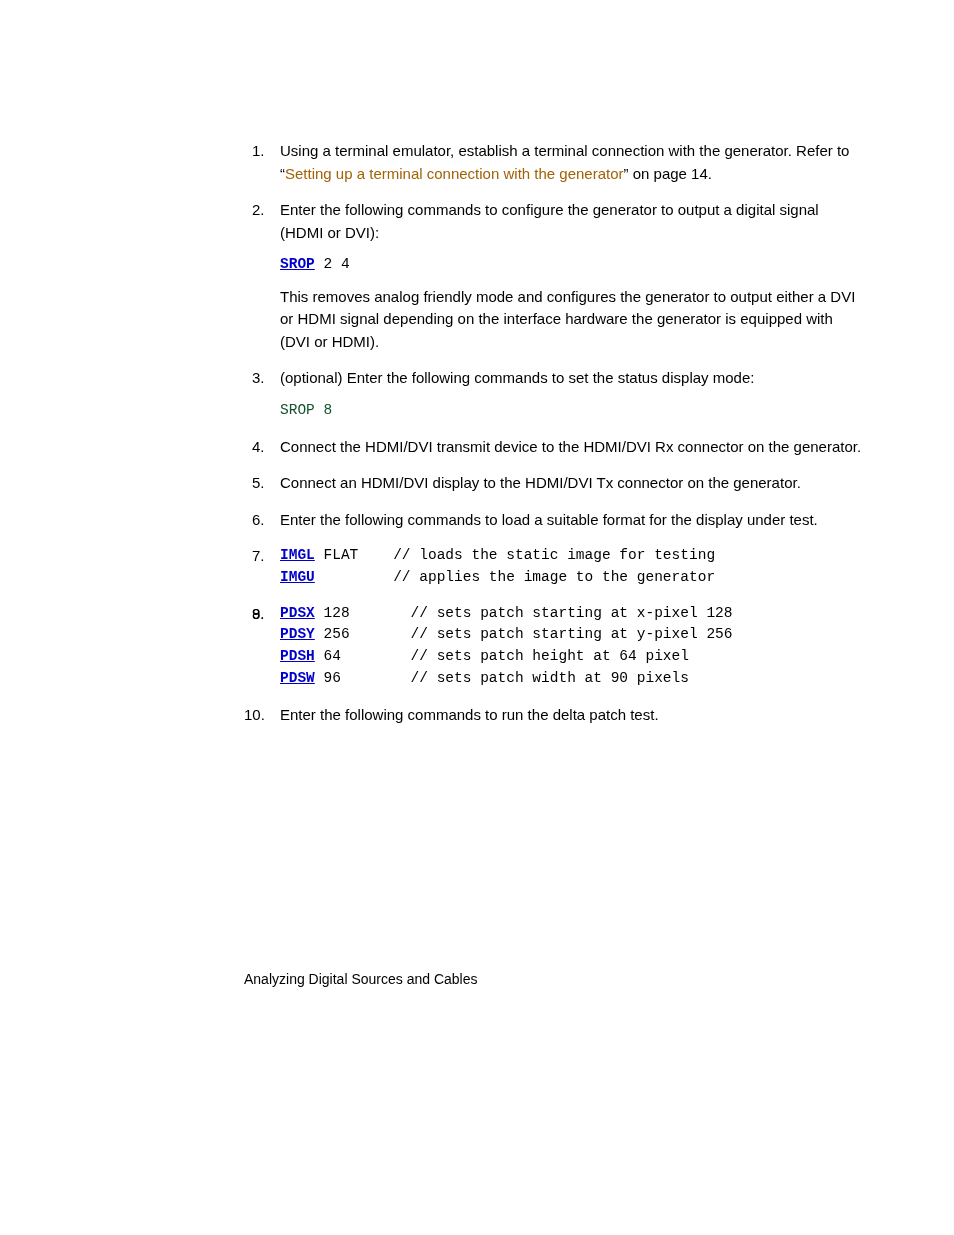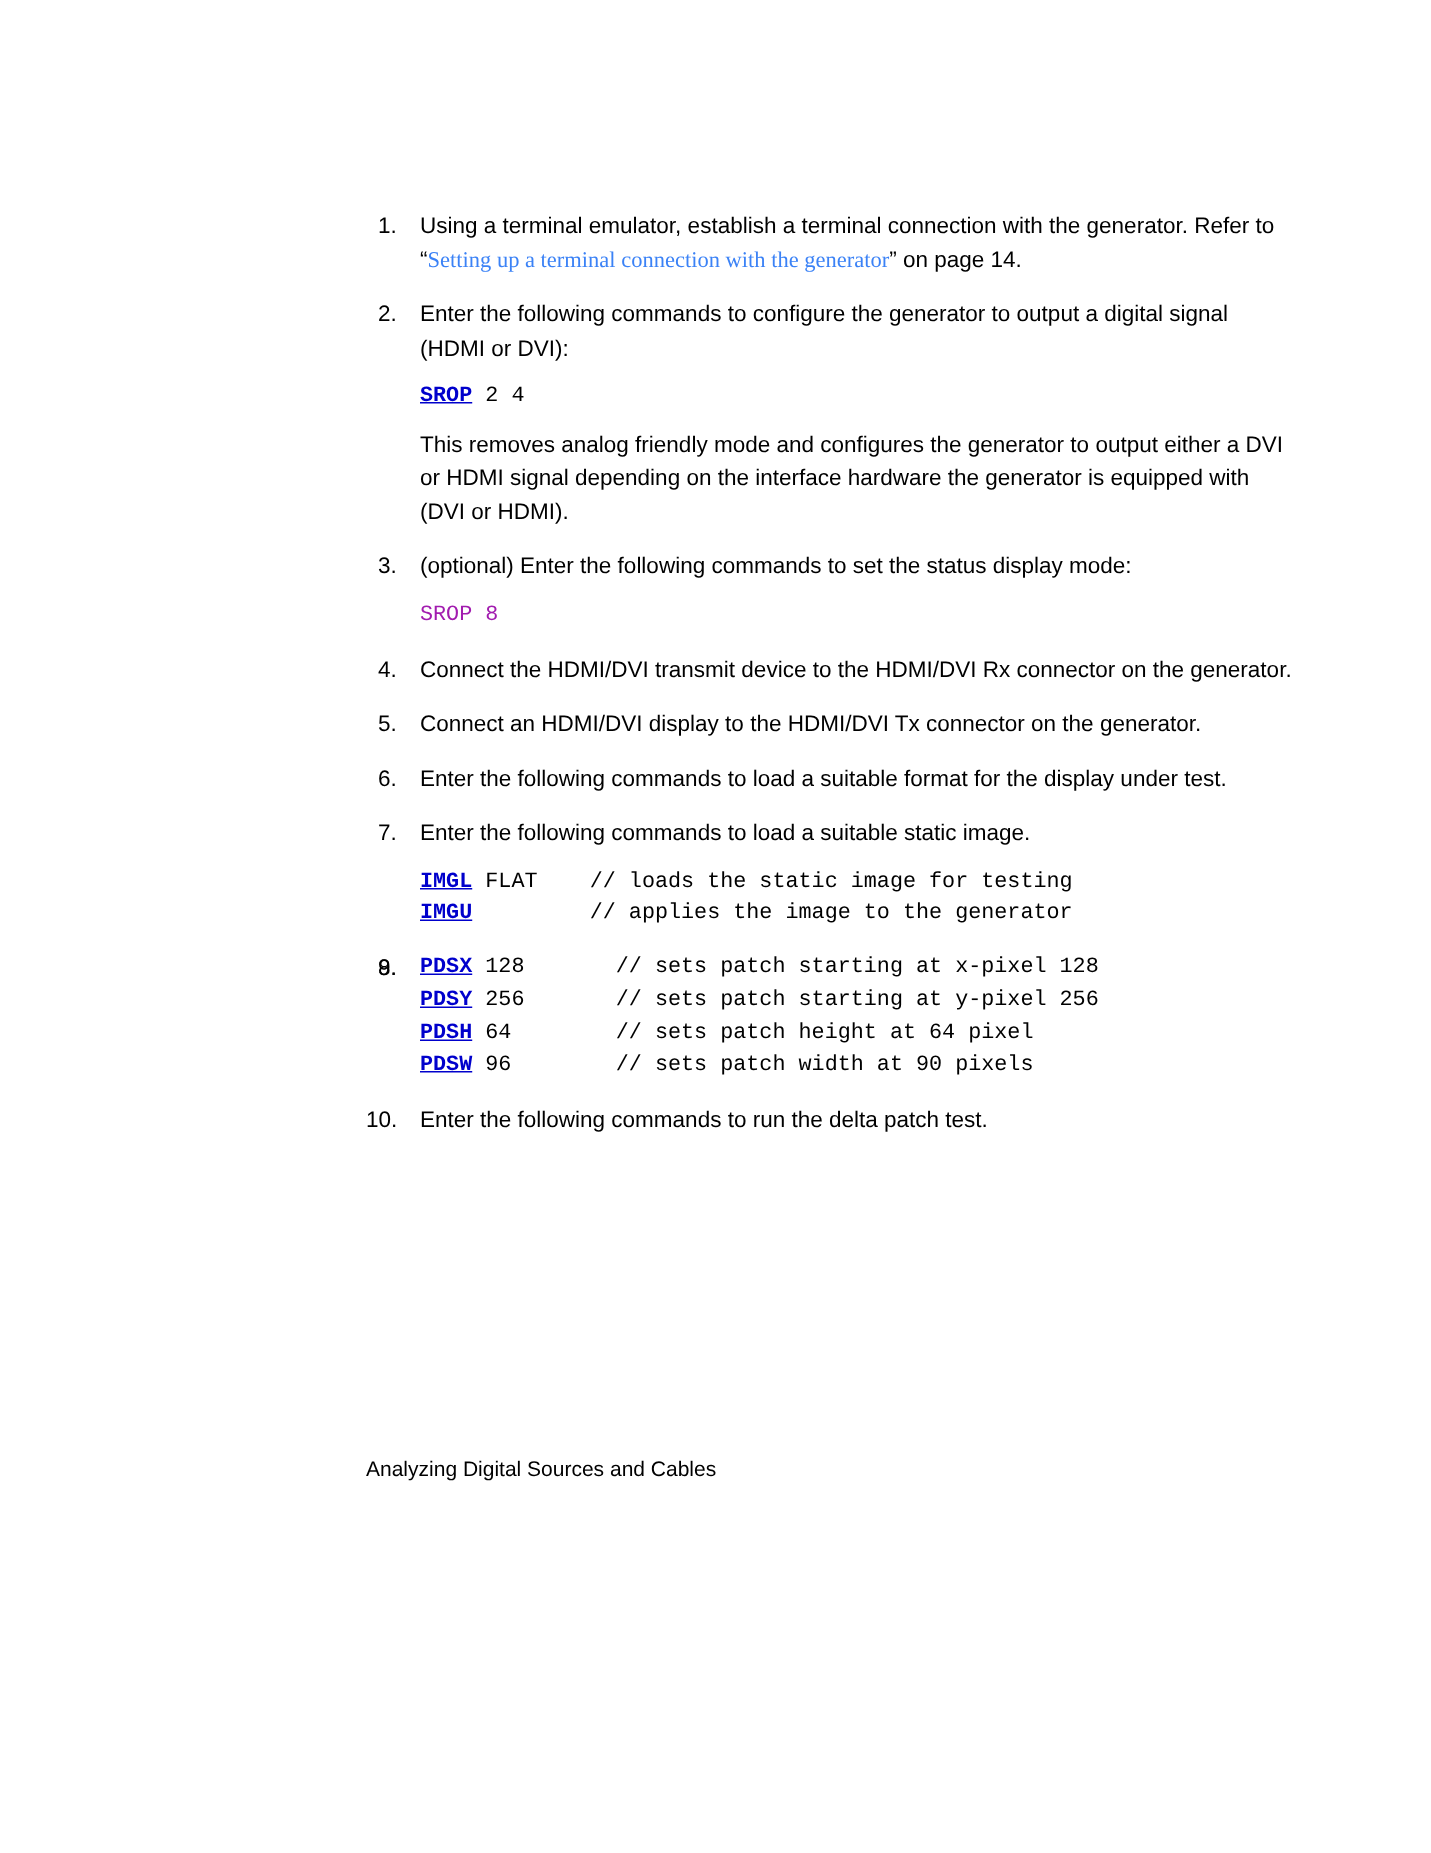--- a/index.html
+++ b/index.html
@@ -28,37 +28,36 @@
     position: relative;
     padding-left: 40px;
   }
   ol.steps > li .num {
     position: absolute;
     left: 12px;
     top: 0;
   }
   ol.steps > li .num.wide { left: 4px; }
   .link {
-    color: #3b82f6;
+    color: #a16207;
     text-decoration: none;
-    font-family: Liberation Serif, serif;
   }
   .codeblock {
     font-family: "Courier New", Courier, monospace;
     font-size: 14.5px;
     white-space: pre;
     margin: 10px 0 10px 0;
     line-height: 1.5;
   }
   .kw {
     color: #0000cc;
     font-weight: bold;
     text-decoration: underline;
   }
-  .plain { color: #a21caf; }
+  .plain { color: #14532d; }
   .footer {
     position: absolute;
     bottom: 48px;
     left: 244px;
     font-size: 14px;
   }
   .body-text { }
 </style>
 </head>
 <body>
@@ -95,21 +94,20 @@
   <span class="body-text">Connect an HDMI/DVI display to the HDMI/DVI Tx connector on the generator.</span>
 </li>
 
 <li>
   <span class="num">6.</span>
   <span class="body-text">Enter the following commands to load a suitable format for the display under test.</span>
 </li>
 
 <li>
   <span class="num">7.</span>
-  <span class="body-text">Enter the following commands to load a suitable static image.</span>
   <div class="codeblock"><span class="kw">IMGL</span><span> FLAT    // loads the static image for testing</span>
 <span class="kw">IMGU</span><span>         // applies the image to the generator</span></div>
 </li>
 
 <li>
   <span class="num">8.</span>
 </li>
 
 <li>
   <span class="num">9.</span>

